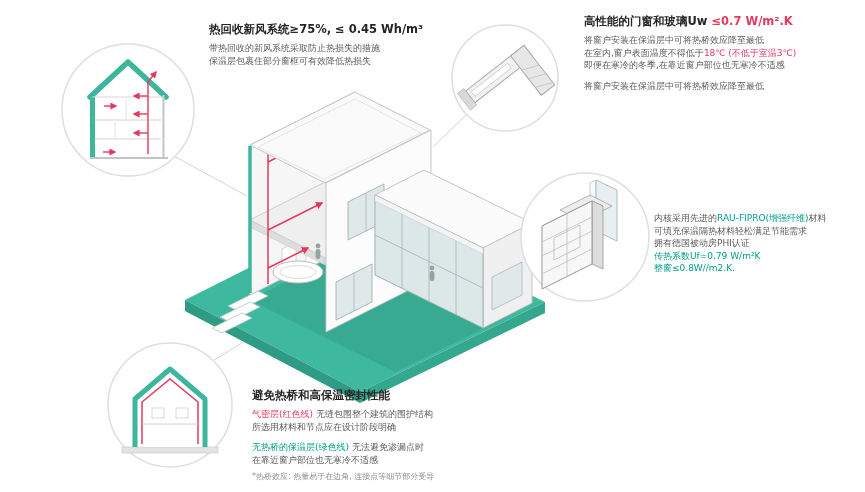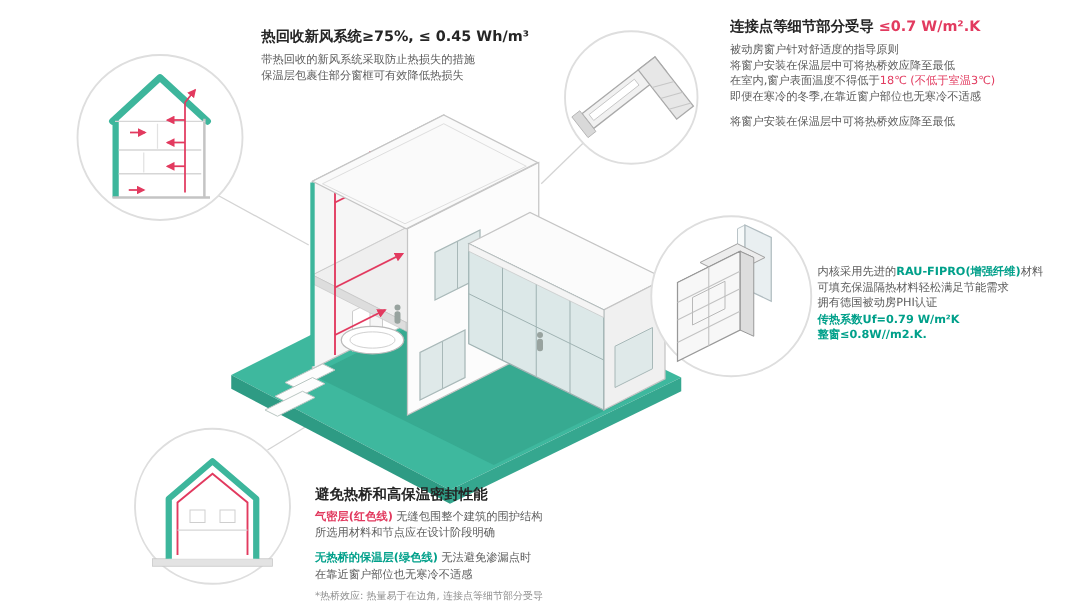--- a/index.html
+++ b/index.html
@@ -7,21 +7,21 @@
   body{position:relative;background:#ffffff;overflow:hidden;
        font-family:"DejaVu Sans","Liberation Sans",sans-serif}
   .stage{position:absolute;left:0;top:0;width:865px;height:492px;z-index:1}
   .tb{position:absolute;z-index:2;font-size:9px;line-height:12.5px;color:#5c5c5c}
   .tb .title{font-size:11.5px;font-weight:bold;color:#252525;line-height:15px;
              margin-bottom:5px;white-space:nowrap}
   .ln{white-space:nowrap}
   .gap{margin-top:8px}
   .c-red{color:#e23a5f}
   .c-green{color:#00a08a}
-  .b{font-weight:bold}
+  .b{font-weight:normal}
   .fn{margin-top:5px;font-size:8px;color:#8f8f8f;white-space:nowrap}
 </style>
 </head>
 <body>
 
 <svg class="stage" viewBox="0 0 865 492">
   <defs>
     <marker id="ra" markerWidth="5" markerHeight="5" refX="4" refY="2.5" orient="auto">
       <path d="M0,0 L5,2.5 L0,5 Z" fill="#e23a5f"></path>
     </marker>
@@ -173,22 +173,21 @@
   </g>
 </svg>
 
 <div class="tb" style="left:209px;top:22px;width:255px">
   <div class="title">热回收新风系统≥75%, ≤ 0.45 Wh/m³</div>
   <div class="ln">带热回收的新风系统采取防止热损失的措施</div>
   <div class="ln">保温层包裹住部分窗框可有效降低热损失</div>
 </div>
 
 <div class="tb" style="left:584px;top:14px;width:275px">
-  <div class="title"><span>连接点等细节部分受导 </span><span class="c-red">≤0.7 W/m².K</span></div>
-  <div class="ln">被动房窗户针对舒适度的指导原则</div>
+  <div class="title"><span>高性能的门窗和玻璃Uw </span><span class="c-red">≤0.7 W/m².K</span></div>
   <div class="ln">将窗户安装在保温层中可将热桥效应降至最低</div>
   <div class="ln"><span>在室内,窗户表面温度不得低于</span><span class="c-red">18℃ (不低于室温3℃)</span></div>
   <div class="ln">即便在寒冷的冬季,在靠近窗户部位也无寒冷不适感</div>
   <div class="ln gap">将窗户安装在保温层中可将热桥效应降至最低</div>
 </div>
 
 <div class="tb" style="left:654px;top:212px;width:210px">
   <div class="ln"><span>内核采用先进的</span><span class="c-green b">RAU-FIPRO(增强纤维)</span><span>材料</span></div>
   <div class="ln">可填充保温隔热材料轻松满足节能需求</div>
   <div class="ln">拥有德国被动房PHI认证</div>

